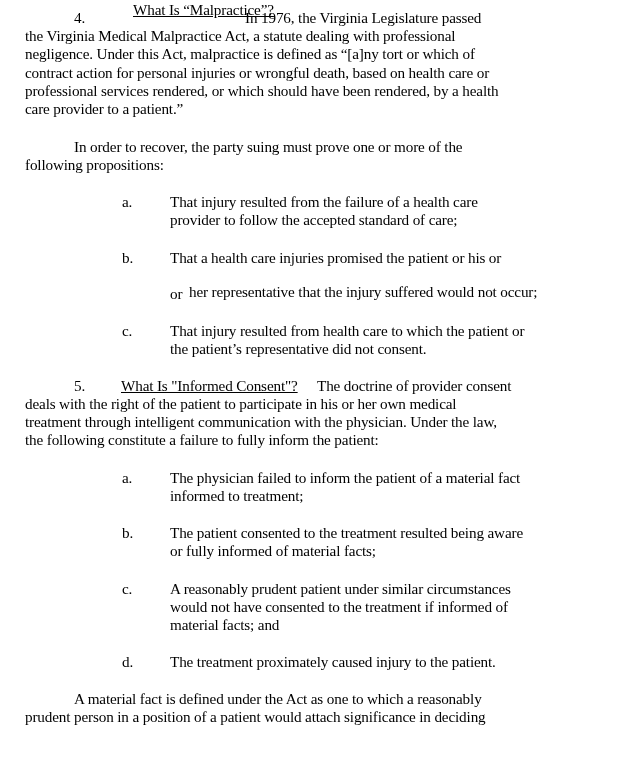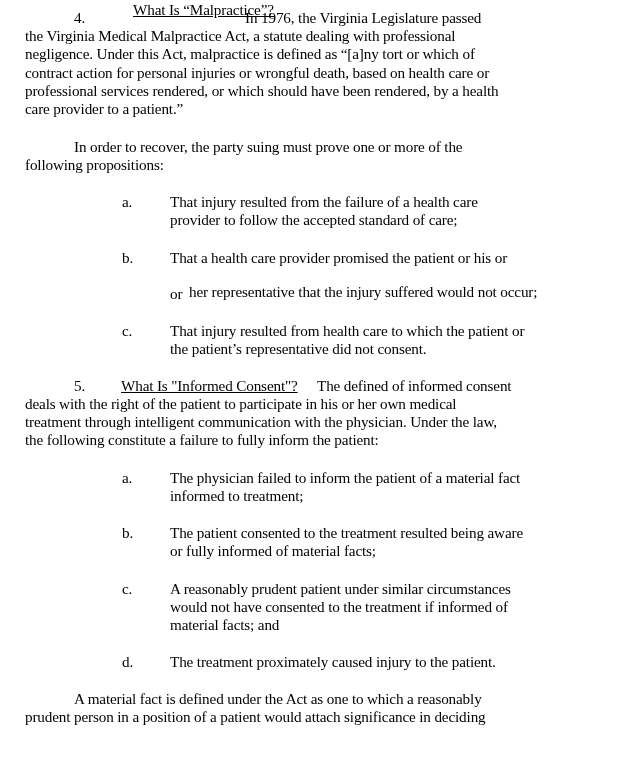--- a/index.html
+++ b/index.html
@@ -40,35 +40,35 @@
   <span class="line" style="left:74px;top:138px;text-align:right;">In order to recover, the party suing must prove one or more of the</span>
   <span class="line" style="left:25px;top:156px;">following propositions:</span>
 
   <div>
     <span class="line" style="left:122px;top:193px;">a.</span>
     <span class="line" style="left:170px;top:193px;">That injury resulted from the failure of a health care</span>
     <span class="line" style="left:170px;top:211px;">provider to follow the accepted standard of care;</span>
   </div>
   <div>
     <span class="line" style="left:122px;top:249px;">b.</span>
-    <span class="line" style="left:170px;top:249px;">That a health care provider promised the patient or his or</span>
+    <span class="line" style="left:170px;top:249px;">That a health care injuries promised the patient or his or</span>
     <span class="line" style="left:170px;top:283px;margin-left:19px;">her representative that the injury suffered would not occur;</span>
     <span class="line" style="left:170px;top:285px;">or</span>
   </div>
   <div>
     <span class="line" style="left:122px;top:322px;">c.</span>
     <span class="line" style="left:170px;top:322px;">That injury resulted from health care to which the patient or</span>
     <span class="line" style="left:170px;top:340px;">the patient’s representative did not consent.</span>
   </div>
 </div>
 
 <div>
   <span class="line" style="left:74px;top:377px;">5.</span>
   <span class="line u" style="left:121px;top:377px;">What Is "Informed Consent"?</span>
-  <span class="line" style="left:317px;top:377px;"> The defined of informed consent</span>
+  <span class="line" style="left:317px;top:377px;"> The doctrine of provider consent</span>
   <span class="line" style="left:25px;top:395px;">deals with the right of the patient to participate in his or her own medical</span>
   <span class="line" style="left:25px;top:413px;">treatment through intelligent communication with the physician. Under the law,</span>
   <span class="line" style="left:25px;top:431px;">the following constitute a failure to fully inform the patient:</span>
 
   <div>
     <span class="line" style="left:122px;top:469px;">a.</span>
     <span class="line" style="left:170px;top:469px;">The physician failed to inform the patient of a material fact</span>
     <span class="line" style="left:170px;top:487px;">informed to treatment;</span>
   </div>
   <div>

